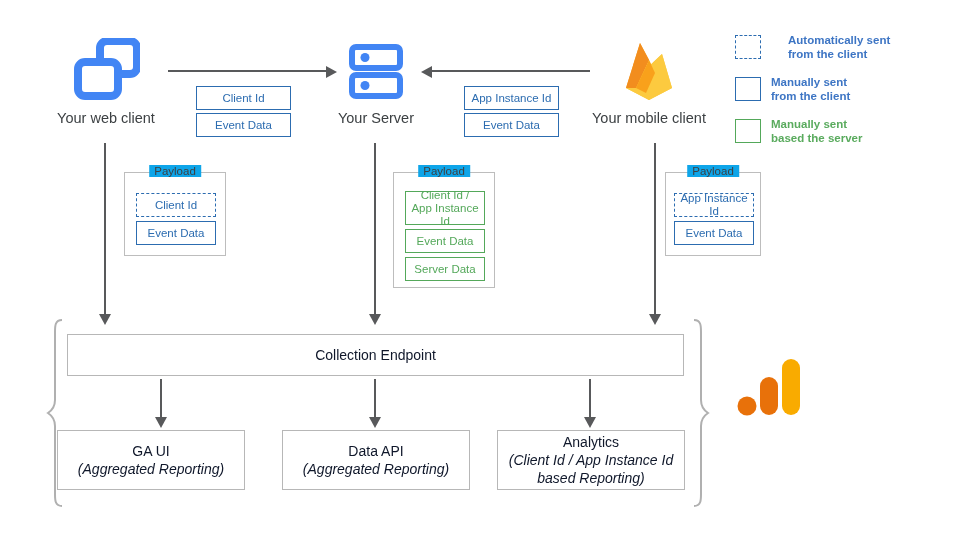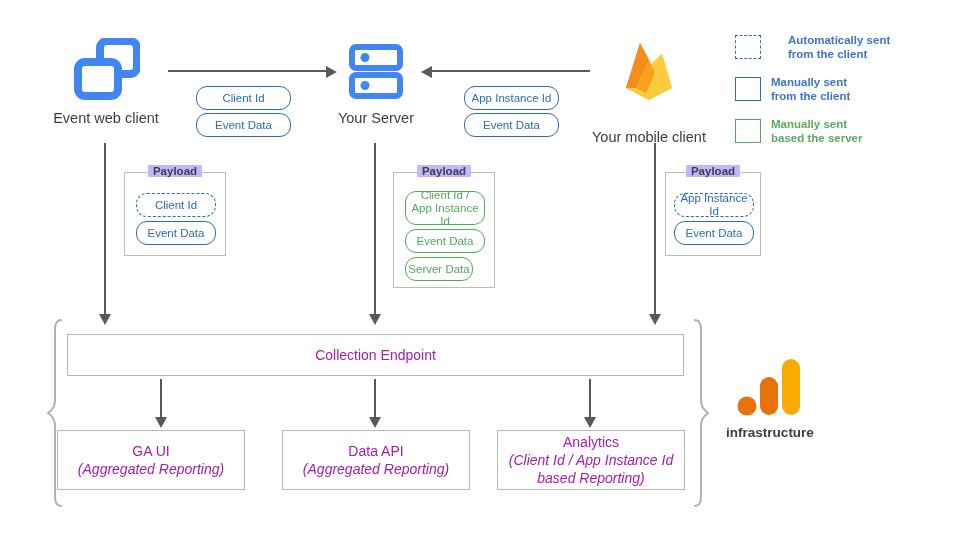--- a/index.html
+++ b/index.html
@@ -20,42 +20,41 @@
   }
   .legend-blue{color:#3d75c4;}
   .legend-green{color:#5aab5e;}
 
   
   .token{
     box-sizing:border-box;
     display:flex;align-items:center;justify-content:center;
     text-align:center;font-size:11.5px;line-height:13px;
     background:#ffffff;
-    border-radius:11px;
   }
   .token.blue-solid{border:1.3px solid #2c6cb0;color:#2c6cb0;}
   .token.blue-dashed{border:1.4px dashed #2c6cb0;color:#2c6cb0;}
   .token.green-solid{border:1.3px solid #54a85a;color:#54a85a;}
 
   
   .payload{
     box-sizing:border-box;
     border:1px solid #bdbdbd;background:#ffffff;
   }
   .payload-title{
     position:absolute;top:-8px;left:50%;transform:translateX(-50%);
-    background:#c4b5fd;padding:0 5px;
-    font-size:11.5px;font-weight:bold;color:#3c4043;white-space:nowrap;
+    background:#0ea5e9;padding:0 5px;
+    font-size:11.5px;font-weight:normal;color:#3c4043;white-space:nowrap;
   }
 
   
   .gbox{
     box-sizing:border-box;border:1px solid #b7b7b7;background:#ffffff;
     display:flex;flex-direction:column;align-items:center;justify-content:center;
-    text-align:center;color:#a21caf;font-size:14px;line-height:18px;
+    text-align:center;color:#0f172a;font-size:14px;line-height:18px;
   }
   .gbox .sub{font-style:italic;}
 
   
   .arrow-line{background:#58595b;}
   .arrow-head{width:0;height:0;}
   .ah-down{border-left:6px solid transparent;border-right:6px solid transparent;border-top:11px solid #58595b;}
   .ah-right{border-top:6px solid transparent;border-bottom:6px solid transparent;border-left:11px solid #58595b;}
   .ah-left{border-top:6px solid transparent;border-bottom:6px solid transparent;border-right:11px solid #58595b;}
 
@@ -69,21 +68,21 @@
 </style>
 </head>
 <body>
 
 <div class="abs" style="left:74px;top:38px;width:66px;height:62px;">
   <svg width="66" height="62" viewBox="0 0 66 62">
     <rect x="26" y="3" width="37" height="33" rx="7" ry="7" fill="none" stroke="#4285f4" stroke-width="8"></rect>
     <rect x="4" y="24" width="40" height="34" rx="7" ry="7" fill="#fff" stroke="#4285f4" stroke-width="8"></rect>
   </svg>
 </div>
-<div class="abs node-label" style="left:0px;top:110px;width:212px;">Event web client</div>
+<div class="abs node-label" style="left:0px;top:110px;width:212px;">Your web client</div>
 
 <div class="abs" style="left:349px;top:44px;width:54px;height:56px;">
   <svg width="54" height="56" viewBox="0 0 54 56">
     <rect x="3" y="3" width="48" height="21" rx="4" ry="4" fill="none" stroke="#4285f4" stroke-width="6"></rect>
     <circle cx="16" cy="13.5" r="4.5" fill="#4285f4"></circle>
     <rect x="3" y="31" width="48" height="21" rx="4" ry="4" fill="none" stroke="#4285f4" stroke-width="6"></rect>
     <circle cx="16" cy="41.5" r="4.5" fill="#4285f4"></circle>
   </svg>
 </div>
 <div class="abs node-label" style="left:276px;top:110px;width:200px;">Your Server</div>
@@ -91,21 +90,21 @@
 <div class="abs" style="left:618px;top:38px;width:62px;height:66px;">
   <svg width="62" height="66" viewBox="0 0 62 66">
     <path d="M8 50 L22 5 L31 22 L18 50 Z" fill="#f9a11b"></path>
     <path d="M18 50 L31 22 L38 36 L29 56 Z" fill="#fcca3f"></path>
     <path d="M8 50 L44 16 L54 50 L31 62 Z" fill="#fcca3f"></path>
     <path d="M8 50 L31 62 L54 50 L44 16 Z" fill="#fcca3f"></path>
     <path d="M8 50 L22 5 L31 22 L18 50 Z" fill="#f28d1e"></path>
     <path d="M18 50 L31 22 L37 35 L28 55 Z" fill="#f9a11b"></path>
   </svg>
 </div>
-<div class="abs node-label" style="left:545px;top:110px;width:208px;margin-top:19px;">Your mobile client</div>
+<div class="abs node-label" style="left:545px;top:110px;width:208px;">Your mobile client</div>
 
 <div class="abs arrow-line" style="left:168px;top:70px;width:158px;height:2.2px;"></div>
 <div class="abs arrow-head ah-right" style="left:326px;top:65.5px;"></div>
 
 <div class="abs token blue-solid" style="left:196px;top:86px;width:95px;height:24px;">Client Id</div>
 <div class="abs token blue-solid" style="left:196px;top:113px;width:95px;height:24px;">Event Data</div>
 
 <div class="abs arrow-line" style="left:432px;top:70px;width:158px;height:2.2px;"></div>
 <div class="abs arrow-head ah-left" style="left:421px;top:65.5px;"></div>
 
@@ -152,21 +151,21 @@
   <div class="payload-title">Payload</div>
   <div class="abs token blue-dashed" style="left:11px;top:20px;width:80px;height:24px;">Client Id</div>
   <div class="abs token blue-solid" style="left:11px;top:48px;width:80px;height:24px;">Event Data</div>
 </div>
 
 <div class="abs payload" style="left:393px;top:172px;width:102px;height:116px;">
   <div class="payload-title">Payload</div>
   <div class="abs token green-solid" style="left:11px;top:18px;width:80px;height:34px;white-space:pre-line;">Client Id /
 App Instance Id</div>
   <div class="abs token green-solid" style="left:11px;top:56px;width:80px;height:24px;">Event Data</div>
-  <div class="abs token green-solid" style="left:11px;top:84px;width:68px;height:24px;">Server Data</div>
+  <div class="abs token green-solid" style="left:11px;top:84px;width:80px;height:24px;">Server Data</div>
 </div>
 
 <div class="abs payload" style="left:665px;top:172px;width:96px;height:84px;">
   <div class="payload-title">Payload</div>
   <div class="abs token blue-dashed" style="left:8px;top:20px;width:80px;height:24px;">App Instance Id</div>
   <div class="abs token blue-solid" style="left:8px;top:48px;width:80px;height:24px;">Event Data</div>
 </div>
 
 <div class="abs brace" style="left:46px;top:318px;">
   <svg width="18" height="190" viewBox="0 0 18 190">
@@ -209,14 +208,13 @@
 </div>
 
 <div class="abs" style="left:737px;top:357px;width:66px;height:62px;">
   <svg width="66" height="62" viewBox="0 0 66 62">
     <rect x="45" y="2" width="18" height="56" rx="9" ry="9" fill="#f9ab00"></rect>
     <rect x="23" y="20" width="18" height="38" rx="9" ry="9" fill="#e8710a"></rect>
     <circle cx="10" cy="49" r="9.5" fill="#e8710a"></circle>
   </svg>
 </div>
 <div class="abs ga-caption" style="left:690px;top:424px;width:160px;">
-  <div>infrastructure</div>
 </div>
 
 </body></html>

